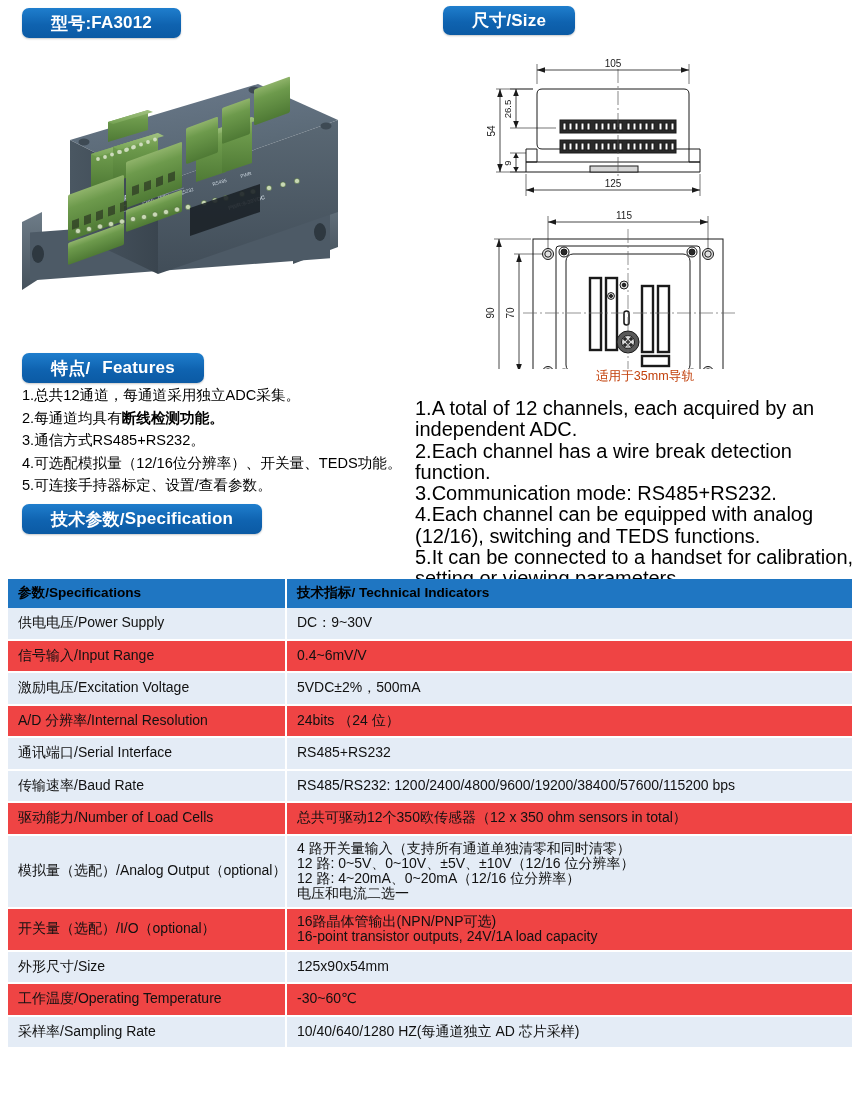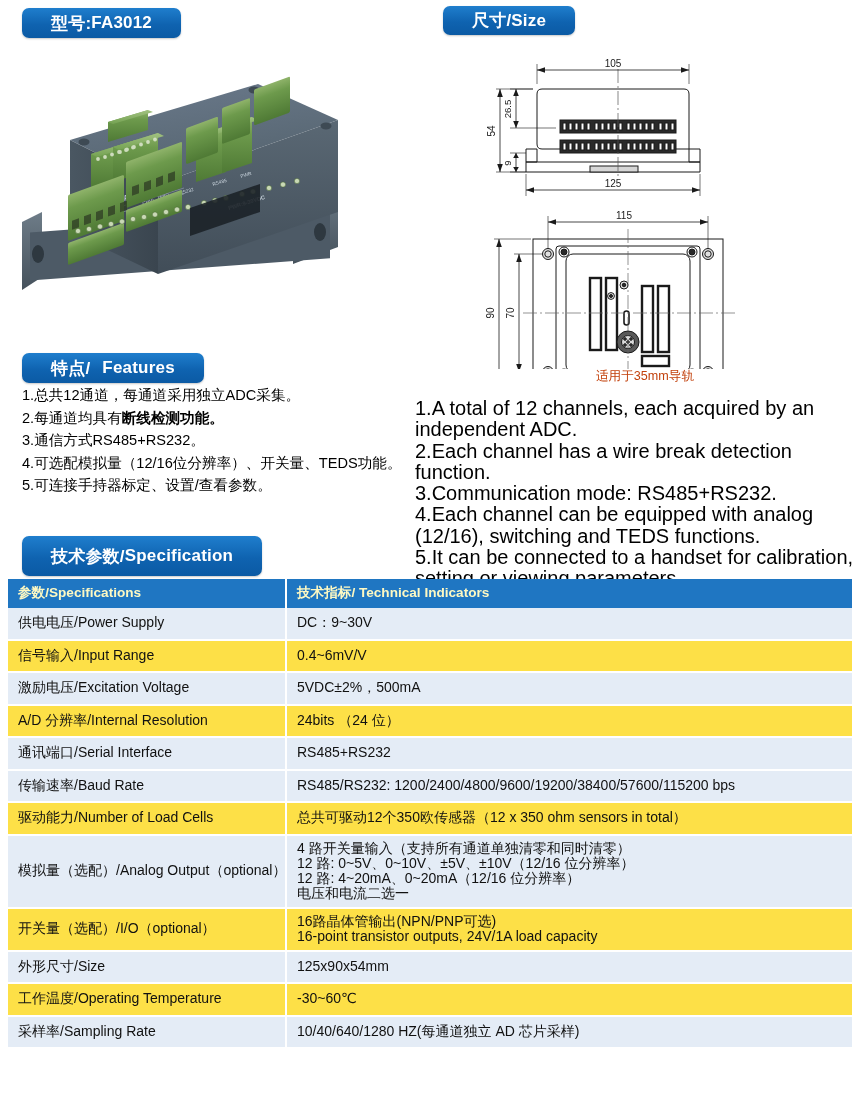--- a/index.html
+++ b/index.html
@@ -66,41 +66,41 @@
     position: absolute;
     left: 8px; top: 579px;
     width: 844px;
     border-collapse: collapse;
     table-layout: fixed;
   }
   #spec-table col.c1 { width: 278px; }
   #spec-table col.c2 { width: 566px; }
   #spec-table th {
     background: #1f76c2;
-    color: #fef9c3;
+    color: #000000;
     text-align: left;
     font-size: 13.6px;
     font-weight: bold;
     padding: 5px 20px 6px 10px;
     border-right: 2px solid #ffffff;
     height: 24px;
   }
   #spec-table th:last-child { border-right: none; }
   #spec-table td {
     font-size: 14px;
     color: #111;
     padding: 5px 10px 6px 10px;
     border-right: 2px solid #ffffff;
     border-bottom: 2px solid #ffffff;
     vertical-align: middle;
     line-height: 19.5px;
   }
   #spec-table td:last-child { border-right: none; }
   #spec-table tr.odd  td { background: #e4ecf6; }
-  #spec-table tr.even td { background: #fde047; }
+  #spec-table tr.even td { background: #ef4444; }
   #spec-table td.multi { line-height: 15px; }
   .lbl-cell { white-space: nowrap; }
 
   
   #dim-drawings {
     position: absolute;
     left: 438px; top: 24px;
     width: 414px; height: 345px;
   }
   #dim-caption {
@@ -456,21 +456,21 @@
 </ul>
 
 <ul class="feature-list" id="features-en">
   <li>1.A total of 12 channels, each acquired by an independent ADC.</li>
   <li>2.Each channel has a wire break detection function.</li>
   <li>3.Communication mode: RS485+RS232.</li>
   <li>4.Each channel can be equipped with analog (12/16), switching and TEDS functions.</li>
   <li>5.It can be connected to a handset for calibration, setting or viewing parameters.</li>
 </ul>
 
-<div class="badge" id="spec-badge" style="left:22px; top:536px; height:40px;">
+<div class="badge" id="spec-badge" style="left:22px; top:504px; height:30px;">
   <span class="cn">技术参数/</span>
     <span class="en">Specification</span>
 </div>
 
 <table id="spec-table">
   <colgroup>
       <col class="c1">
       <col class="c2">
     </colgroup>
   <thead>

